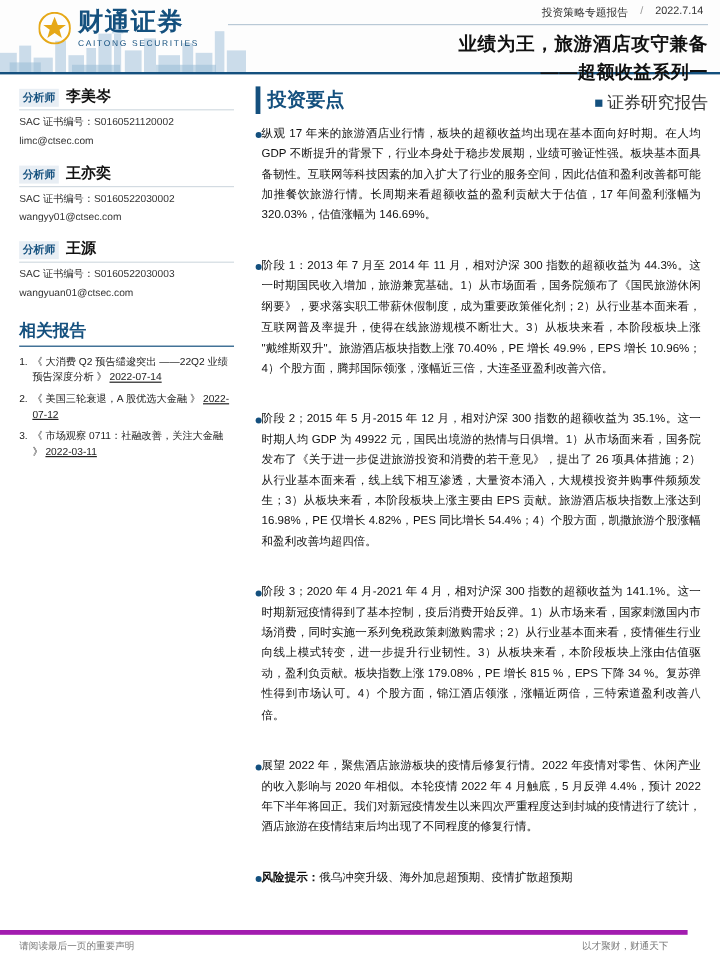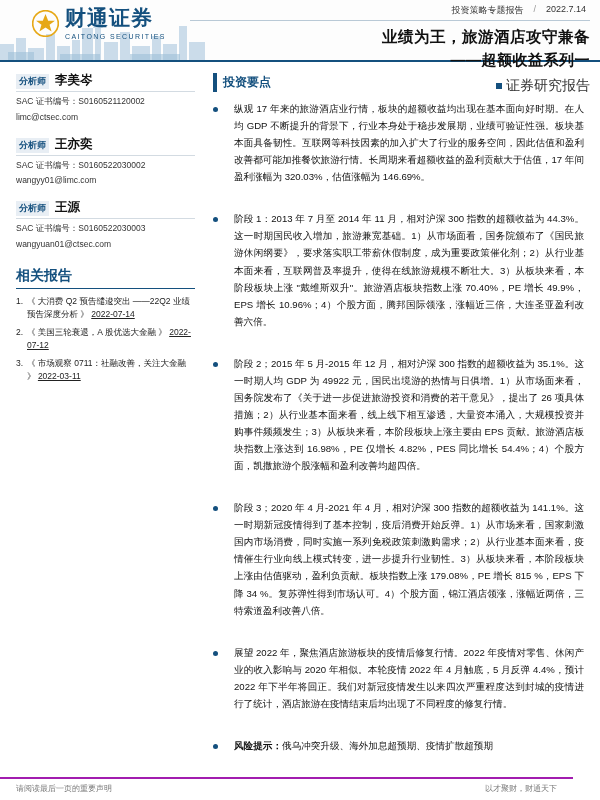--- a/index.html
+++ b/index.html
@@ -161,38 +161,38 @@
     margin-bottom: 5px;
     display: flex;
   }
   .report-idx { width: 11px; flex: 0 0 11px; }
   .report-txt { flex: 1; }
   .report-date { color: #222; text-decoration: underline; }
 
   
   .points-title {
     display: inline-block;
-    font-size: 12px;
+    font-size: 16px;
     font-weight: bold;
     color: #14507e;
     border-left: 4px solid #14507e;
     padding: 1px 0 1px 6px;
     margin-bottom: 8px;
   }
   .para {
     font-size: 9.6px;
     color: #111;
     line-height: 1.78;
     text-align: justify;
     margin: 0 0 12px 0;
     text-indent: 0;
   }
   .para-wrap {
     display: flex;
-    gap: 16px;
+    gap: 0;
     margin-bottom: 13px;
   }
   .dot {
     flex: 0 0 5px;
     width: 5px; height: 5px;
     background: #14507e;
     border-radius: 50%;
     margin-top: 7px;
   }
   .risk {
@@ -201,21 +201,21 @@
     color: #111;
   }
   .risk b { font-weight: bold; }
 
   
   .footer {
     position: absolute;
     left: 0; bottom: 0;
     width: 573px;
     padding: 4px 16px 6px 16px;
-    border-top: 2px solid #a21caf;
+    border-top: 4px solid #a21caf;
     font-size: 8px;
     color: #777;
     display: flex;
     justify-content: space-between;
     background: #fff;
   }
 </style>
 </head>
 <body>
 
@@ -291,21 +291,21 @@
       </div>
 
       <div class="analyst">
         <div class="analyst-head">
           <span class="analyst-role">分析师</span>
           <span class="analyst-name">王亦奕</span>
         </div>
         <div class="analyst-line">
           <span>SAC 证书编号：</span><span>S0160522030002</span>
         </div>
-        <div class="analyst-line">wangyy01@limc.com</div>
+        <div class="analyst-line">wangyy01@ctsec.com</div>
       </div>
 
       <div class="analyst">
         <div class="analyst-head">
           <span class="analyst-role">分析师</span>
           <span class="analyst-name">王源</span>
         </div>
         <div class="analyst-line">
           <span>SAC 证书编号：</span><span>S0160522030003</span>
         </div>

